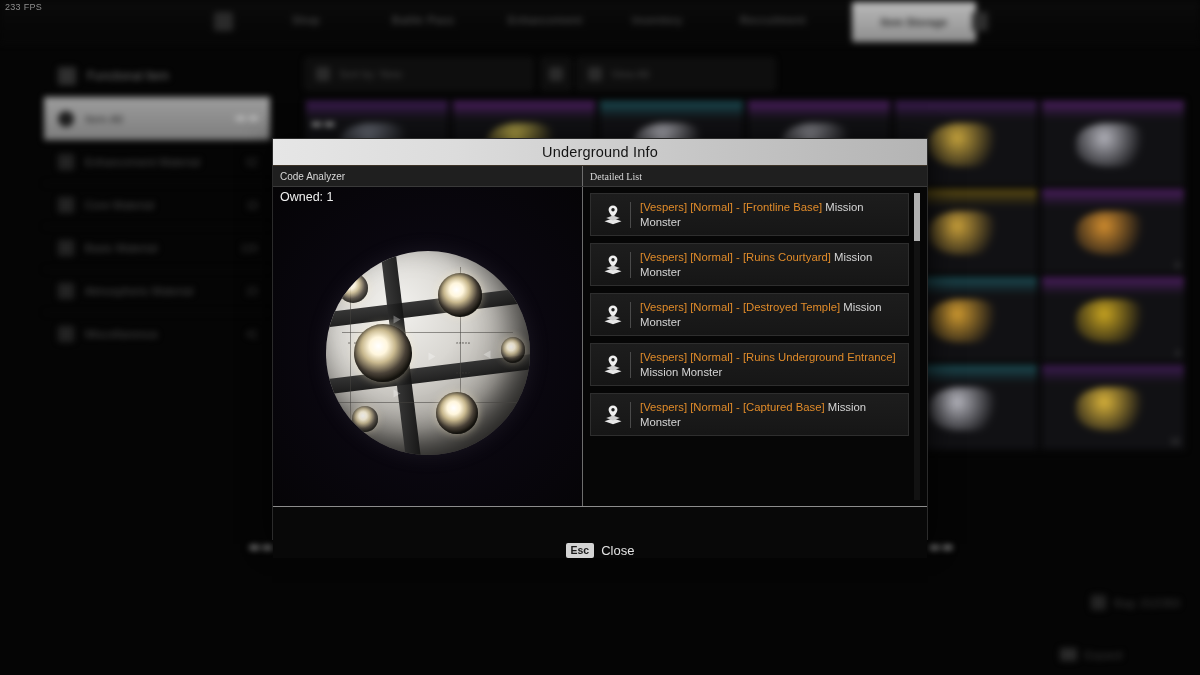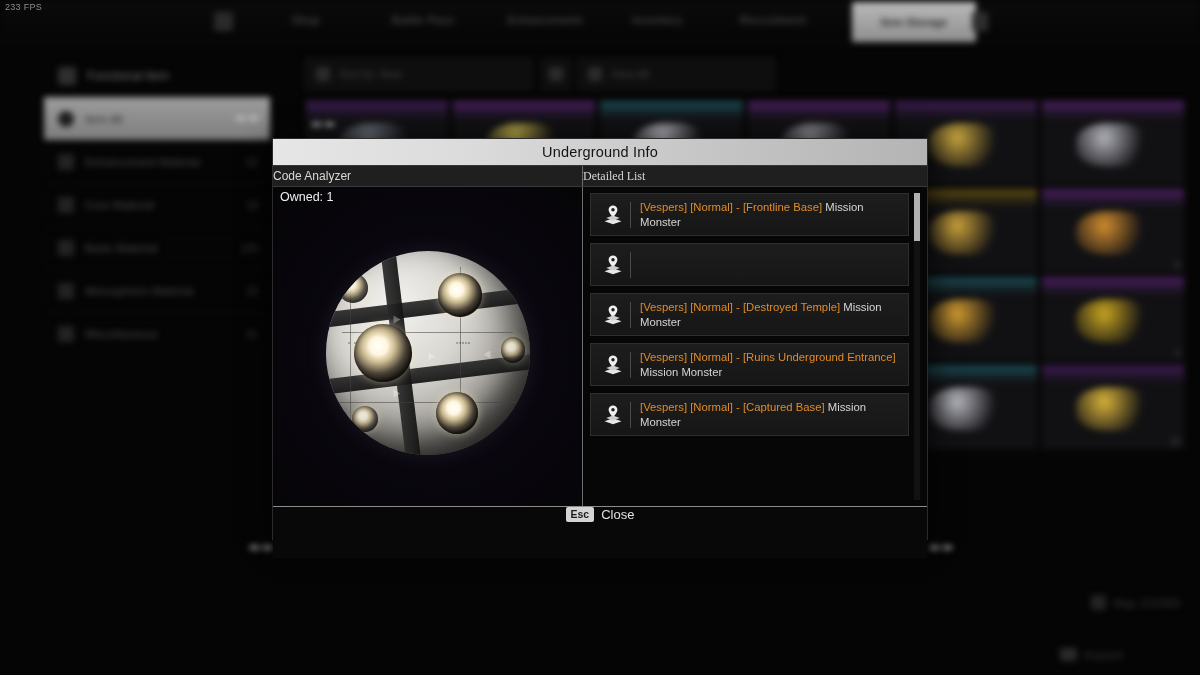--- a/index.html
+++ b/index.html
@@ -138,21 +138,22 @@
   }
   #modal-title span {
     font-size:14.5px; color:#141414; letter-spacing:.2px;
   }
   #modal-cols {
     display:flex; height:21px;
     background:#1f1f1f;
     border-bottom:1px solid #3a3a3a;
   }
   .colhead {
-    font-size:12px; color:#d8d8d8; display:flex; align-items:center;
+    font-size:10px; color:#d8d8d8; display:flex; align-items:center;
+    padding-left:7px;
   }
   .colhead.left { width:310px; border-right:1px solid #6d6d6d; }
   .colhead.right { flex:1;font-family:Liberation Serif, serif; }
 
   #modal-body { display:flex; height:319px; }
 
   
   #preview {
     width:310px; position:relative;
     background:radial-gradient(ellipse at 52% 52%, #161018 0%, #0a0710 42%, #050406 100%);
@@ -229,21 +230,21 @@
     background:#121212;
   }
   #sbthumb {
     position:absolute; right:7px; top:6px; width:6px; height:48px;
     background:#b0b0b0;
   }
 
   #modal-foot {
     height:52px; border-top:1px solid #8c8c8c;
     background:#080808;
-    display:flex; align-items:flex-start; justify-content:center; gap:7px;
+    display:flex; align-items:flex-end; justify-content:center; gap:7px;
   }
   #esc-key {
     background:#d4d4d4; color:#1b1b1b; font-size:10.5px;
     padding:1px 5px 2px; border-radius:2px; font-weight:bold;
   }
   #close-label { font-size:13px; color:#e2e2e2; }
 </style>
 </head>
 <body>
 
@@ -515,20 +516,21 @@
           <div class="li">
             <div class="pin">
               <svg width="20" height="22" viewBox="0 0 20 22">
                 <path d="M10 1.5c-2.5 0-4.4 1.9-4.4 4.3 0 3.2 4.4 7.4 4.4 7.4s4.4-4.2 4.4-7.4c0-2.4-1.9-4.3-4.4-4.3z" fill="#f0f0f0"></path>
                 <circle cx="10" cy="5.8" r="1.7" fill="#1d1d1d"></circle>
                 <path d="M10 14.2 1.5 17.2 10 20.2 18.5 17.2z" fill="#e8e8e8"></path>
                 <path d="M10 11.6 3.2 14.1 10 16.6 16.8 14.1z" fill="#cfcfcf"></path>
               </svg>
             </div>
             <div class="vr"></div>
+            <div class="txt"><b>[Vespers] [Normal] - [Ruins Courtyard]</b> Mission Monster</div>
           </div>
           <div class="li">
             <div class="pin">
               <svg width="20" height="22" viewBox="0 0 20 22">
                 <path d="M10 1.5c-2.5 0-4.4 1.9-4.4 4.3 0 3.2 4.4 7.4 4.4 7.4s4.4-4.2 4.4-7.4c0-2.4-1.9-4.3-4.4-4.3z" fill="#f0f0f0"></path>
                 <circle cx="10" cy="5.8" r="1.7" fill="#1d1d1d"></circle>
                 <path d="M10 14.2 1.5 17.2 10 20.2 18.5 17.2z" fill="#e8e8e8"></path>
                 <path d="M10 11.6 3.2 14.1 10 16.6 16.8 14.1z" fill="#cfcfcf"></path>
               </svg>
             </div>

